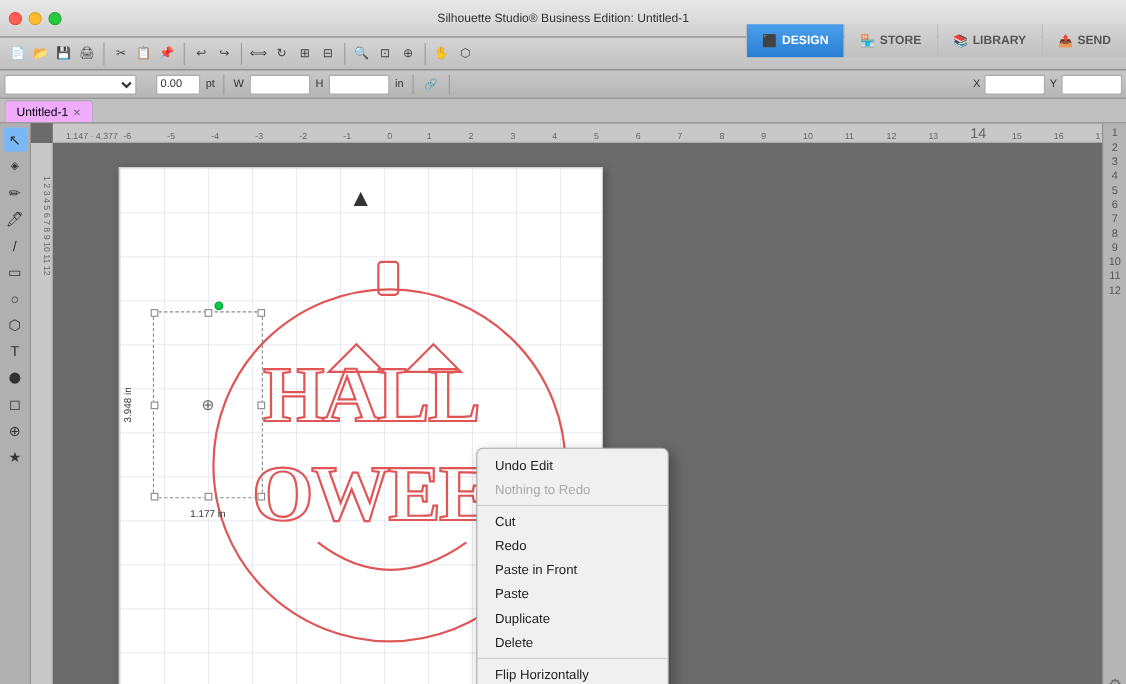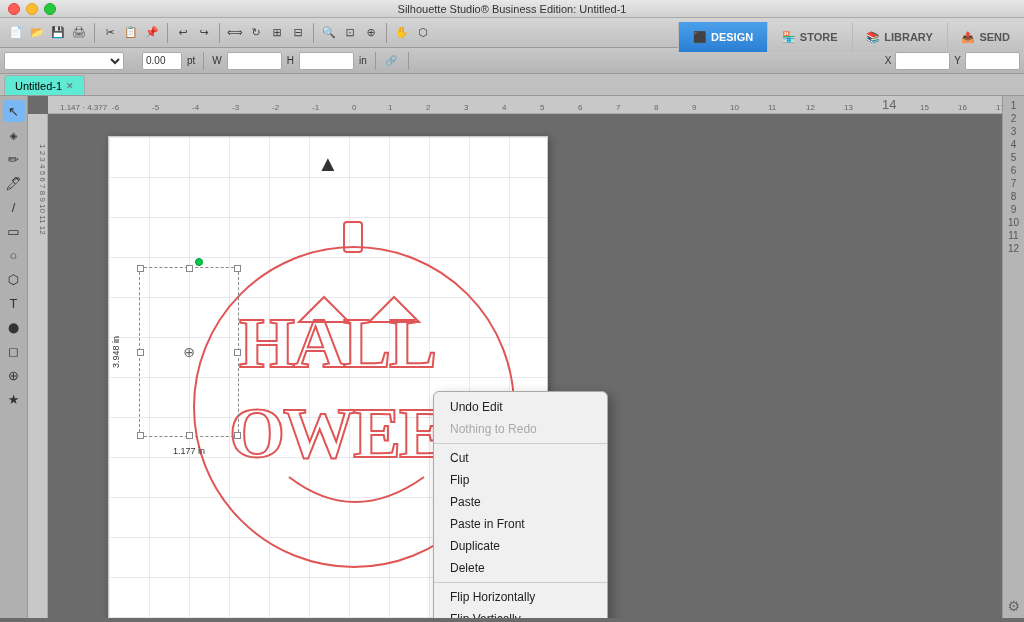--- a/index.html
+++ b/index.html
@@ -9,21 +9,21 @@
       overflow: hidden;
       font-family: -apple-system, BlinkMacSystemFont, "Helvetica Neue", Arial, sans-serif;
       font-size: 12px;
       background: #6b6b6b;
       position: relative;
     }
 
     
     .title-bar {
       width: 100%;
-      height: 18px;
+      height: 34px;
       background: linear-gradient(to bottom, #e8e8e8, #d0d0d0);
       display: flex;
       align-items: center;
       position: relative;
       border-bottom: 1px solid #aaa;
     }
     .window-controls {
       display: flex;
       align-items: center;
       gap: 6px;
@@ -130,21 +130,21 @@
       background: #d8d8d8;
       border: 1px solid #aaa;
       border-bottom: none;
       border-radius: 4px 4px 0 0;
       font-size: 11px;
       display: flex;
       align-items: center;
       gap: 4px;
       cursor: pointer;
     }
-    .tab-item.active { background: #5eead4; }
+    .tab-item.active { background: #f0abfc; }
     .tab-close { font-size: 9px; color: #666; }
 
     
     .main-area {
       display: flex;
       width: 100%;
       height: calc(622px - 22px - 30px - 26px - 22px);
       position: relative;
     }
 
@@ -504,23 +504,23 @@
 
         <div style="position:absolute;bottom:-20px;left:50%;transform:translateX(-50%);font-size:9px;color:#333;white-space:nowrap;">1.177 in</div>
       </div>
     </div>
 
     <div class="context-menu">
       <div class="cm-item">Undo Edit</div>
       <div class="cm-item disabled">Nothing to Redo</div>
       <div class="cm-separator"></div>
       <div class="cm-item">Cut</div>
-      <div class="cm-item">Flip</div>
+      <div class="cm-item">Redo</div>
+      <div class="cm-item">Paste in Front</div>
       <div class="cm-item">Paste</div>
-      <div class="cm-item">Paste in Front</div>
       <div class="cm-item">Duplicate</div>
       <div class="cm-item">Delete</div>
       <div class="cm-separator"></div>
       <div class="cm-item">Flip Horizontally</div>
       <div class="cm-item">Flip Vertically</div>
 
     </div>
 
   </div>
 

